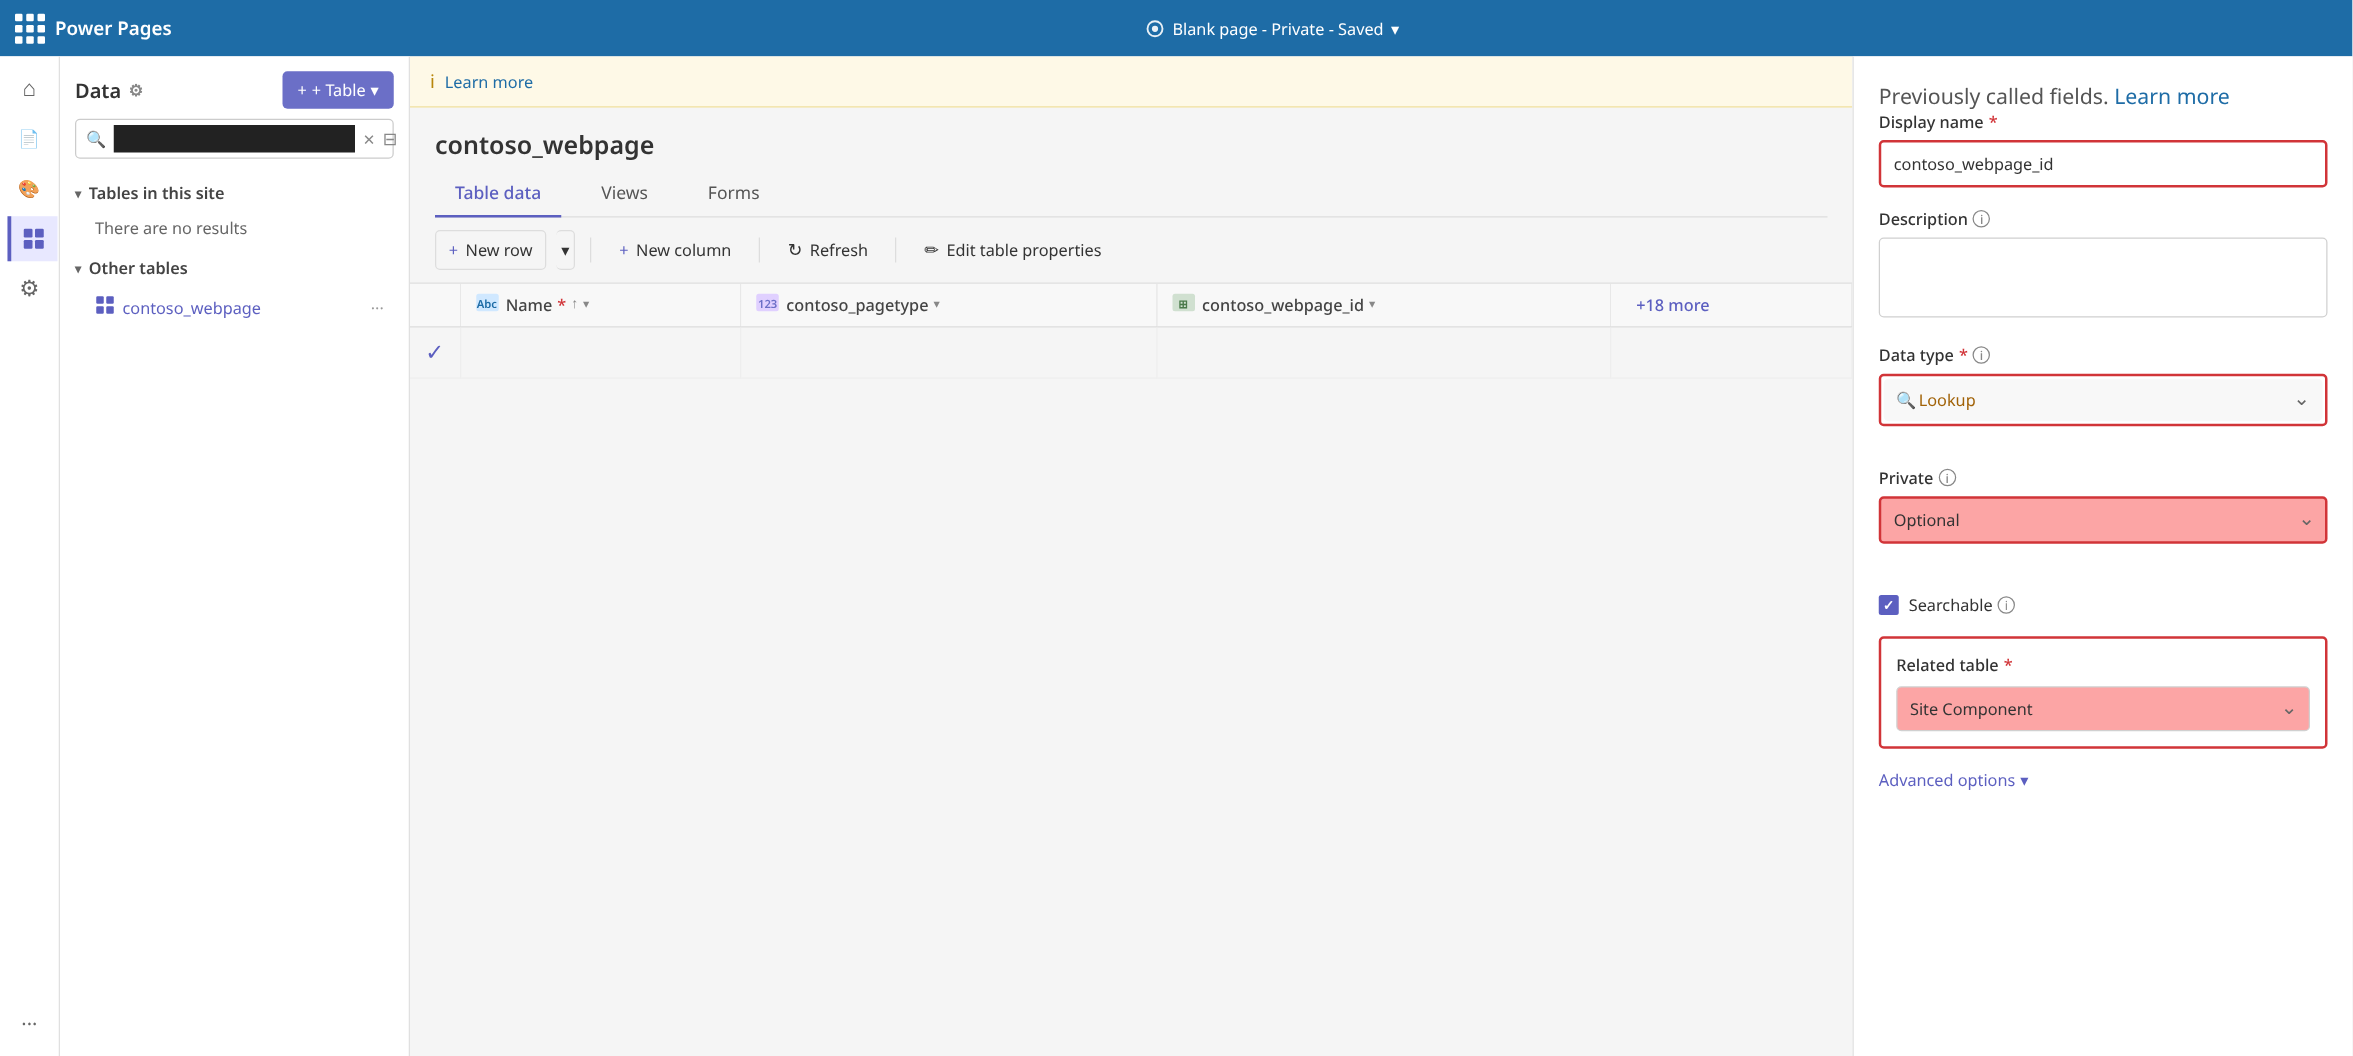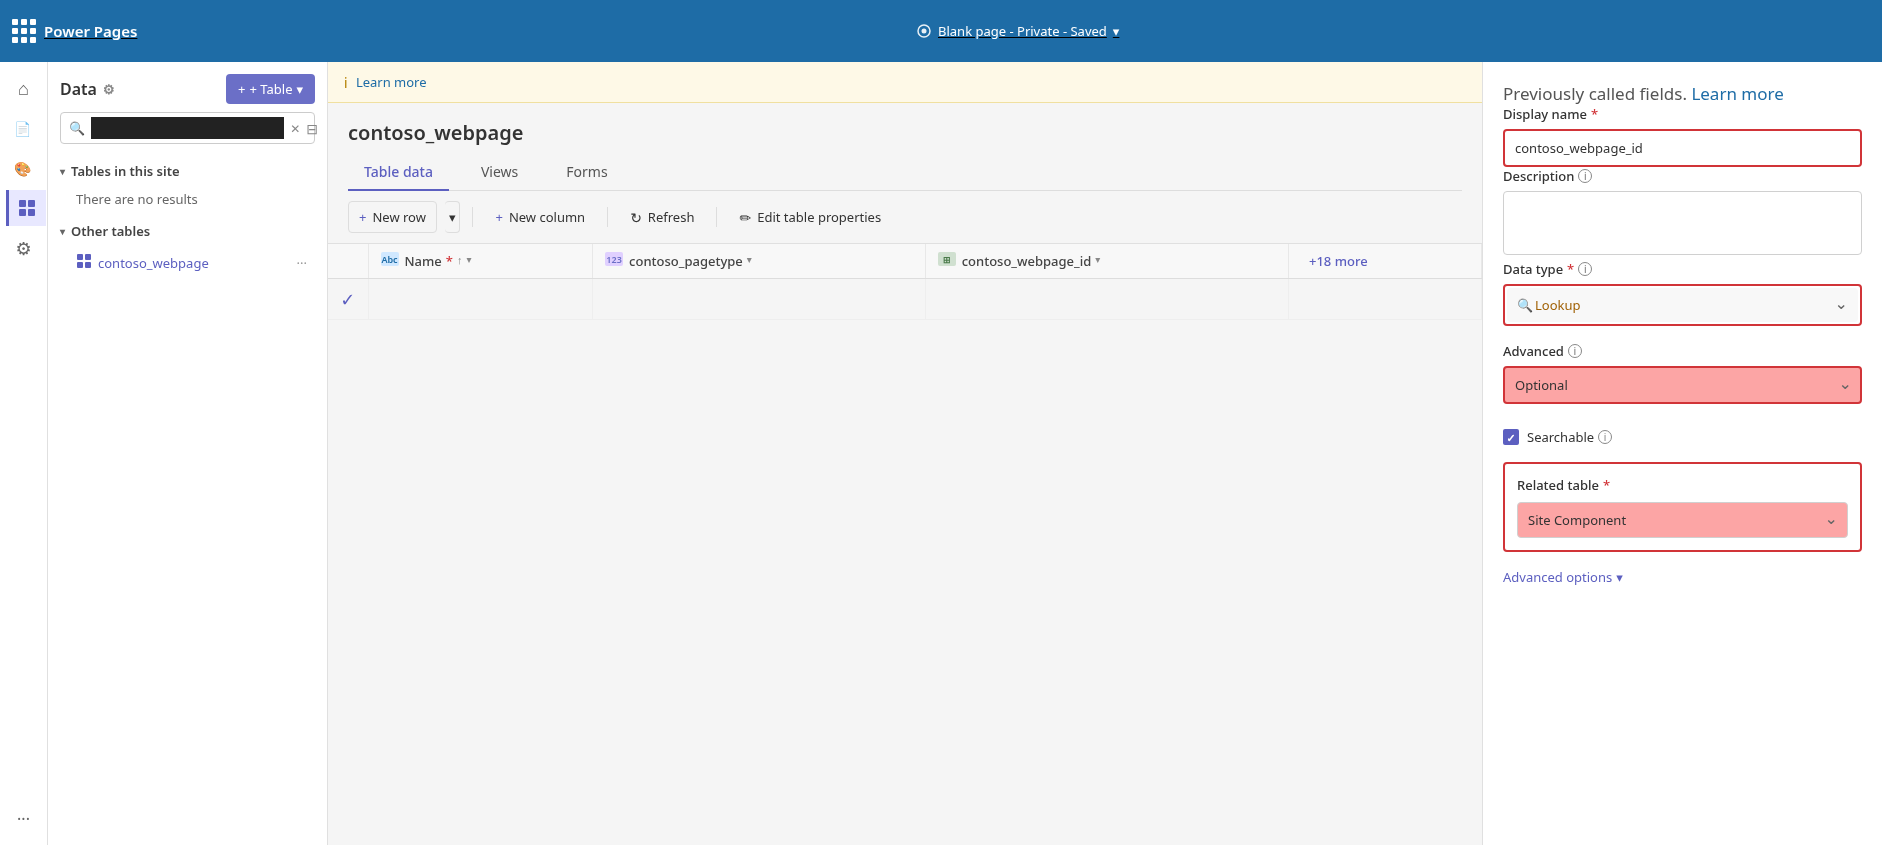--- a/index.html
+++ b/index.html
@@ -1,27 +1,26 @@
 <!DOCTYPE html>
 <html><head>
   <meta charset="utf-8">
   <style>
     * { box-sizing: border-box; margin: 0; padding: 0; font-family: 'Segoe UI', system-ui, sans-serif; }
     body { display: flex; flex-direction: column; height: 845px; width: 1882px; overflow: hidden; background: #f5f5f5; }
 
     
     .top-nav {
-      height: 62px;
+      height: 45px;
       background: #1e6ca6;
       display: flex;
       align-items: center;
       padding: 0 12px;
       gap: 28px;
       flex-shrink: 0;
-      text-decoration: underline;
     }
     .top-nav-logo { display: flex; align-items: center; gap: 8px; color: white; font-size: 15px; font-weight: 600; }
     .top-nav-dots { display: grid; grid-template-columns: repeat(3,6px); gap: 3px; }
     .top-nav-dots span { width: 6px; height: 6px; background: white; border-radius: 1px; display: block; }
     .top-nav-center { flex: 1; display: flex; align-items: center; justify-content: center; color: white; font-size: 13px; gap: 6px; }
     .top-nav-center svg { opacity: 0.9; }
 
     
     .main-layout { display: flex; flex: 1; overflow: hidden; }
 
@@ -147,21 +146,21 @@
     
     .edit-panel {
       width: 400px; background: white; border-left: 1px solid #e0e0e0;
       display: flex; flex-direction: column; flex-shrink: 0;
       padding: 20px; overflow-y: auto;
     }
     .edit-panel-title { font-size: 20px; font-weight: 600; color: #333; margin-bottom: 4px; }
     .edit-panel-subtitle { font-size: 17px; color: #555; }
     .edit-panel-subtitle a { color: #1e6ca6; text-decoration: none; }
 
-    .form-group { margin-bottom: 0; }
+    .form-group { margin-bottom: 16px; }
     .form-label {
       font-size: 13px; font-weight: 500; color: #333; margin-bottom: 6px;
       display: flex; align-items: center; gap: 4px;
     }
     .required-star { color: #d13438; }
     .info-circle {
       width: 14px; height: 14px; border: 1px solid #888; border-radius: 50%;
       display: inline-flex; align-items: center; justify-content: center;
       font-size: 10px; color: #888; cursor: pointer;
     }
@@ -465,21 +464,21 @@
           <span class="search-prefix">🔍</span>
           <select class="form-select" style="border:none;background:#f8f8f8;color:#a16207;">
             <option>Lookup</option>
           </select>
         </div>
       </div>
     </div>
 
     <div class="form-group">
       <div class="form-label">
-        <span>Advanced</span>
+        <span>Private</span>
         <span class="info-circle">i</span>
       </div>
       <div class="select-wrapper">
         <select class="form-select highlighted-box" style="border:2px solid #d13438;">
           <option>Optional</option>
           <option>Required</option>
         </select>
       </div>
     </div>
 

